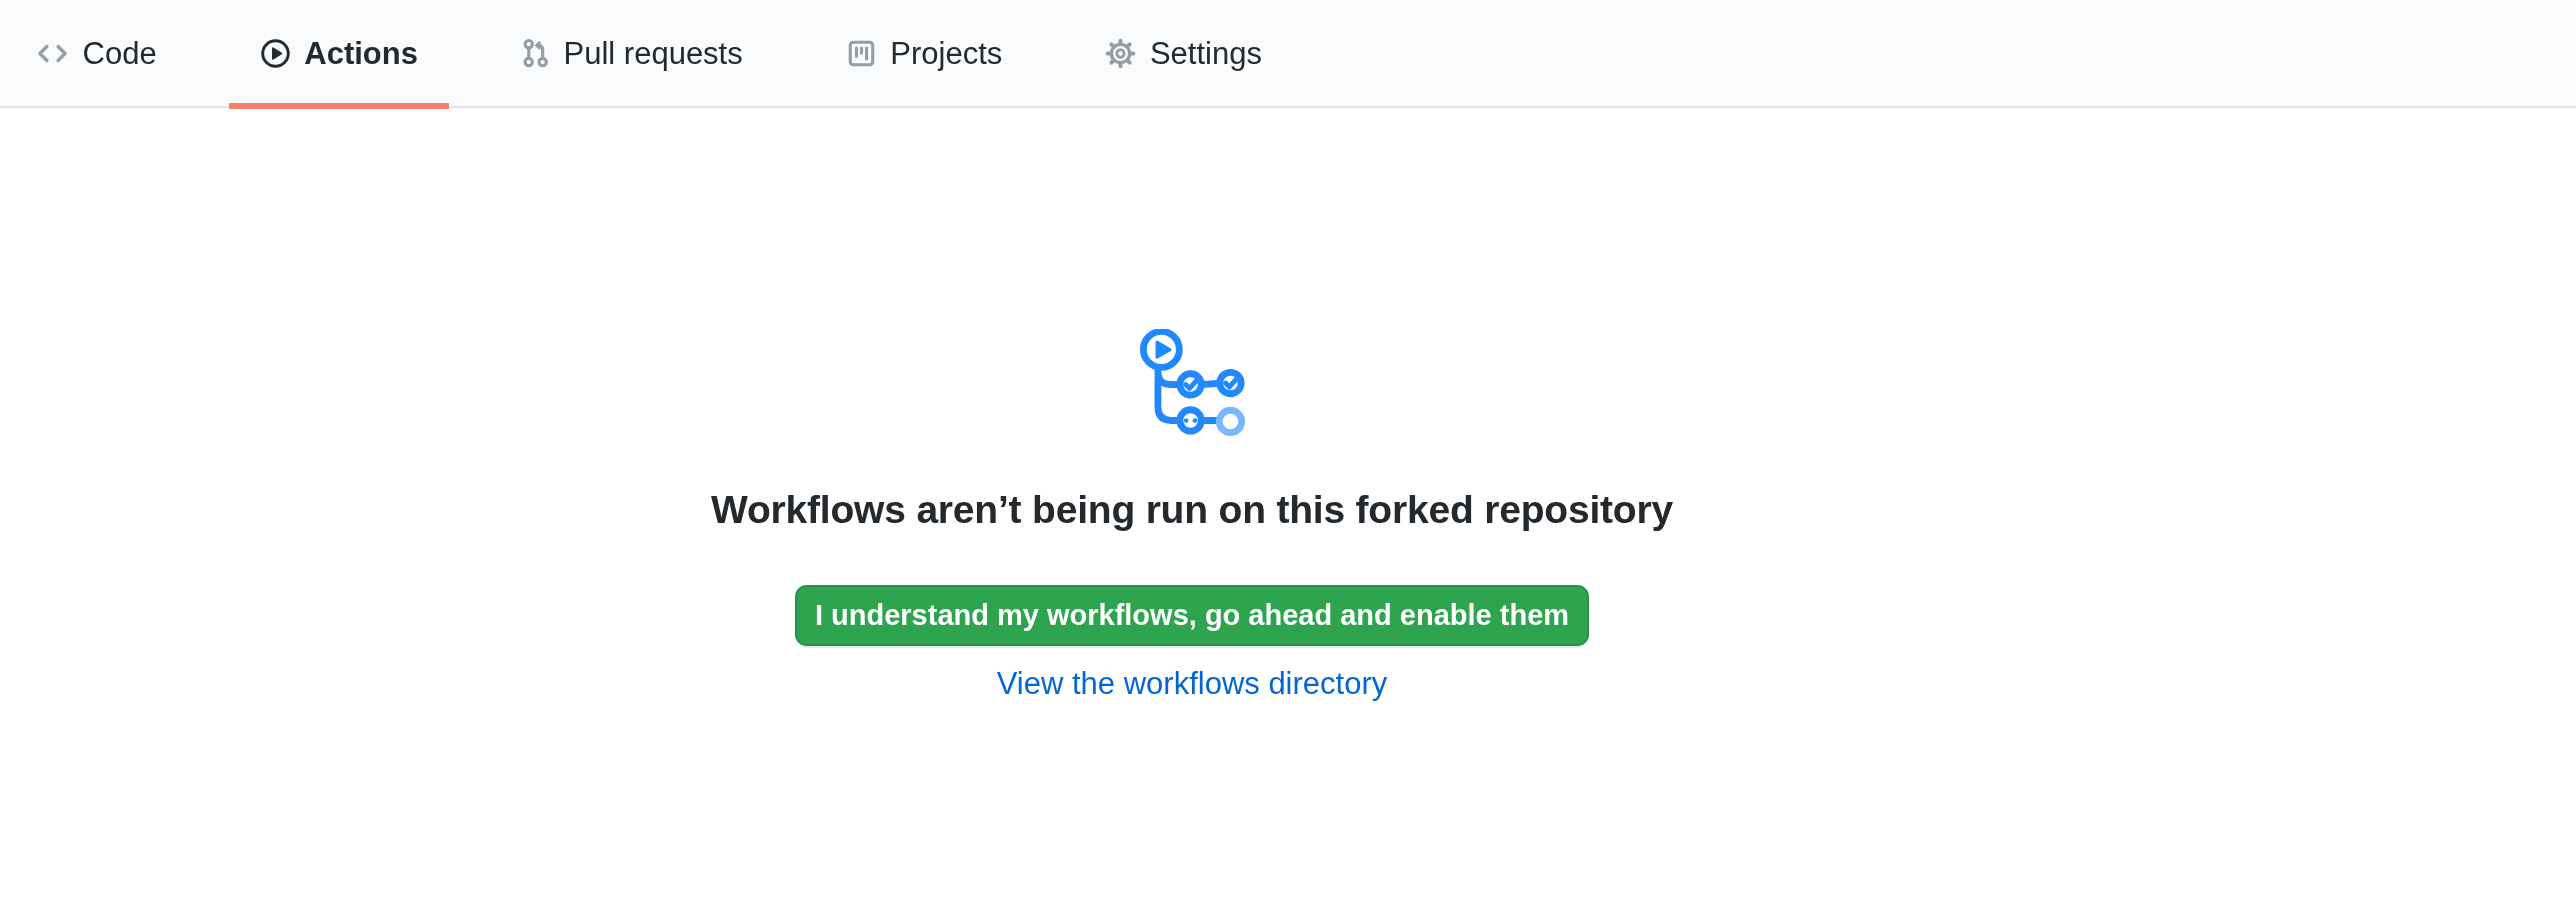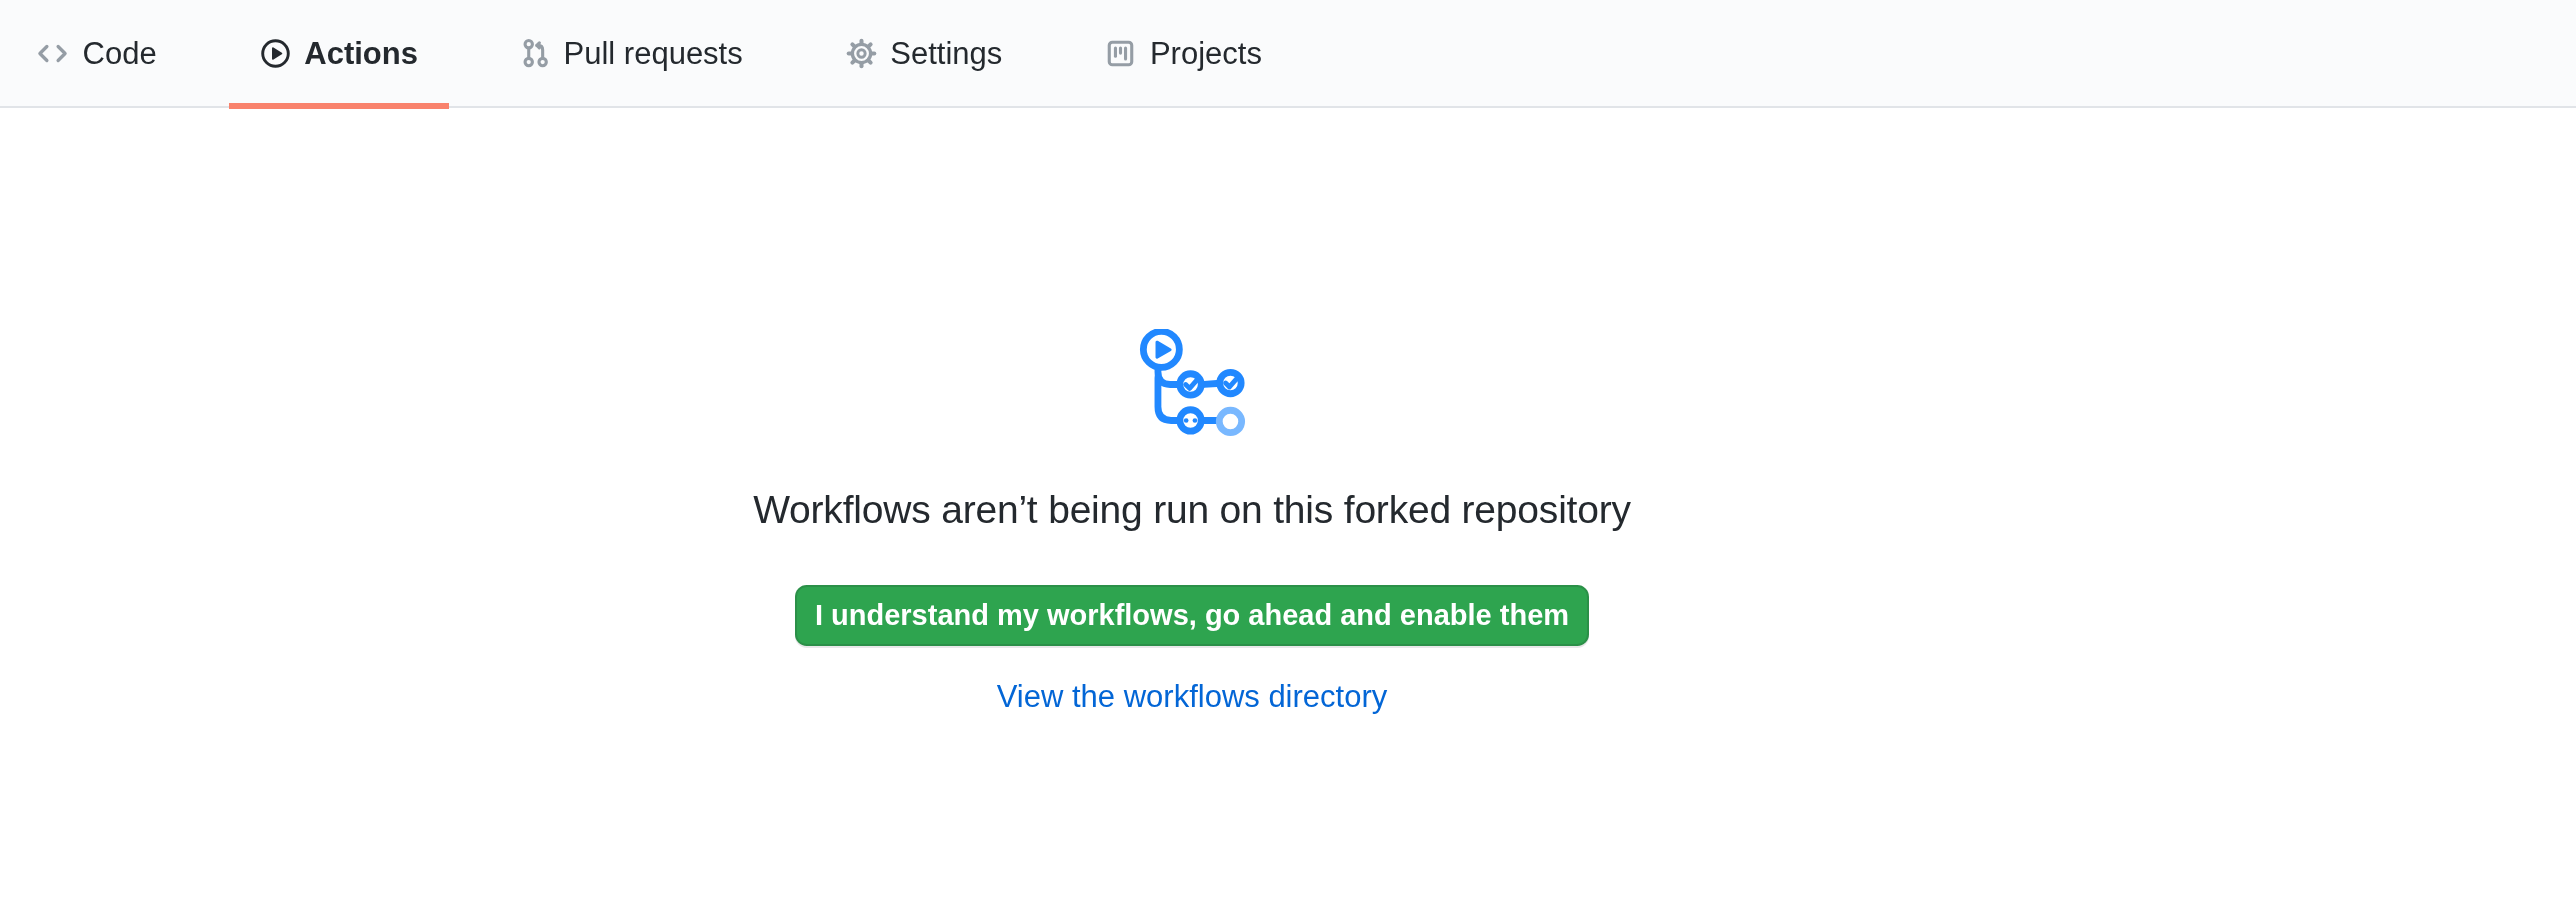--- a/index.html
+++ b/index.html
@@ -52,21 +52,21 @@
     width: 2384px;
     display: flex;
     flex-direction: column;
     align-items: center;
   }
   .wf-icon { margin-top: 221px; }
   .bs-heading {
     margin: 43px 0 0 0;
     font-size: 39px;
     line-height: 49px;
-    font-weight: 400;
+    font-weight: 700;
     color: #24292e;
     letter-spacing: -0.2px;
   }
   .bs-desc {
     margin: 13.7px 0 0 0;
     max-width: 1642px;
     text-align: center;
     font-size: 31px;
     line-height: 41px;
     color: #586069;
@@ -81,21 +81,21 @@
     color: #ffffff;
     font-family: "Liberation Sans", sans-serif;
     font-size: 29px;
     font-weight: 700;
     border: 2px solid rgba(27, 31, 35, 0.15);
     border-radius: 11.7px;
     box-shadow: 0 2px 0 rgba(27, 31, 35, 0.1);
     cursor: pointer;
   }
   .bs-link {
-    margin-top: 33px;
+    margin-top: 20px;
     font-size: 31px;
     color: #0366d6;
     text-decoration: none;
     cursor: pointer;
   }
 </style>
 </head>
 <body>
 
 <nav class="topnav">
@@ -124,20 +124,32 @@
       <svg width="29" height="31" viewBox="0 0 15 16" fill="none" stroke="#959da5" stroke-width="1.6" stroke-linecap="round" stroke-linejoin="round">
         <circle cx="4" cy="3.2" r="1.9"></circle>
         <line x1="4" y1="5.4" x2="4" y2="10.4"></line>
         <circle cx="4" cy="12.4" r="1.9"></circle>
         <circle cx="11.2" cy="12.4" r="1.9"></circle>
         <path d="M11.2 10.4 V6.2 Q11.2 3.8 8.9 3.8 H8.2"></path>
         <path d="M9.5 2.5 8.2 3.8 9.5 5.1"></path>
       </svg>
     </span>
     <span>Pull requests</span>
+  </a>
+
+  <a class="tab">
+    <span class="ticon">
+      <svg width="31" height="31" viewBox="0 0 16 16" fill="none" stroke="#959da5" stroke-width="1.6" stroke-linecap="round" stroke-linejoin="round">
+        <rect x="2.2" y="2.2" width="11.6" height="11.6" rx="1.6"></rect>
+        <line x1="5.4" y1="5.2" x2="5.4" y2="9.4"></line>
+        <line x1="8" y1="5.2" x2="8" y2="7.8"></line>
+        <line x1="10.6" y1="5.2" x2="10.6" y2="10.8"></line>
+      </svg>
+    </span>
+    <span>Projects</span>
   </a>
 
   <a class="tab">
     <span class="ticon">
       <svg width="31" height="31" viewBox="0 0 16 16" fill="none" stroke="#959da5">
         <circle cx="8" cy="8" r="4.7" stroke-width="1.7"></circle>
         <circle cx="8" cy="8" r="1.9" stroke-width="1.5"></circle>
         <g stroke-width="2.1" stroke-linecap="round">
           <line x1="8" y1="1.4" x2="8" y2="2.6"></line>
           <line x1="8" y1="13.4" x2="8" y2="14.6"></line>
@@ -146,32 +158,20 @@
           <line x1="3.3" y1="3.3" x2="4.2" y2="4.2"></line>
           <line x1="11.8" y1="11.8" x2="12.7" y2="12.7"></line>
           <line x1="3.3" y1="12.7" x2="4.2" y2="11.8"></line>
           <line x1="11.8" y1="4.2" x2="12.7" y2="3.3"></line>
         </g>
       </svg>
     </span>
     <span>Settings</span>
   </a>
 
-  <a class="tab">
-    <span class="ticon">
-      <svg width="31" height="31" viewBox="0 0 16 16" fill="none" stroke="#959da5" stroke-width="1.6" stroke-linecap="round" stroke-linejoin="round">
-        <rect x="2.2" y="2.2" width="11.6" height="11.6" rx="1.6"></rect>
-        <line x1="5.4" y1="5.2" x2="5.4" y2="9.4"></line>
-        <line x1="8" y1="5.2" x2="8" y2="7.8"></line>
-        <line x1="10.6" y1="5.2" x2="10.6" y2="10.8"></line>
-      </svg>
-    </span>
-    <span>Projects</span>
-  </a>
-
 </nav>
 
 <div class="main">
 
   <div class="wf-icon">
     <svg width="109" height="109" viewBox="0 0 112 112" fill="none">
 
       <g stroke="#2188ff" stroke-width="7" stroke-linecap="round" fill="none">
         <path d="M20.5 41 V44 Q20.5 57 33 57 L41 57"></path>
         <path d="M20.5 50 V80 Q20.5 94 34 94 L40 94"></path>

